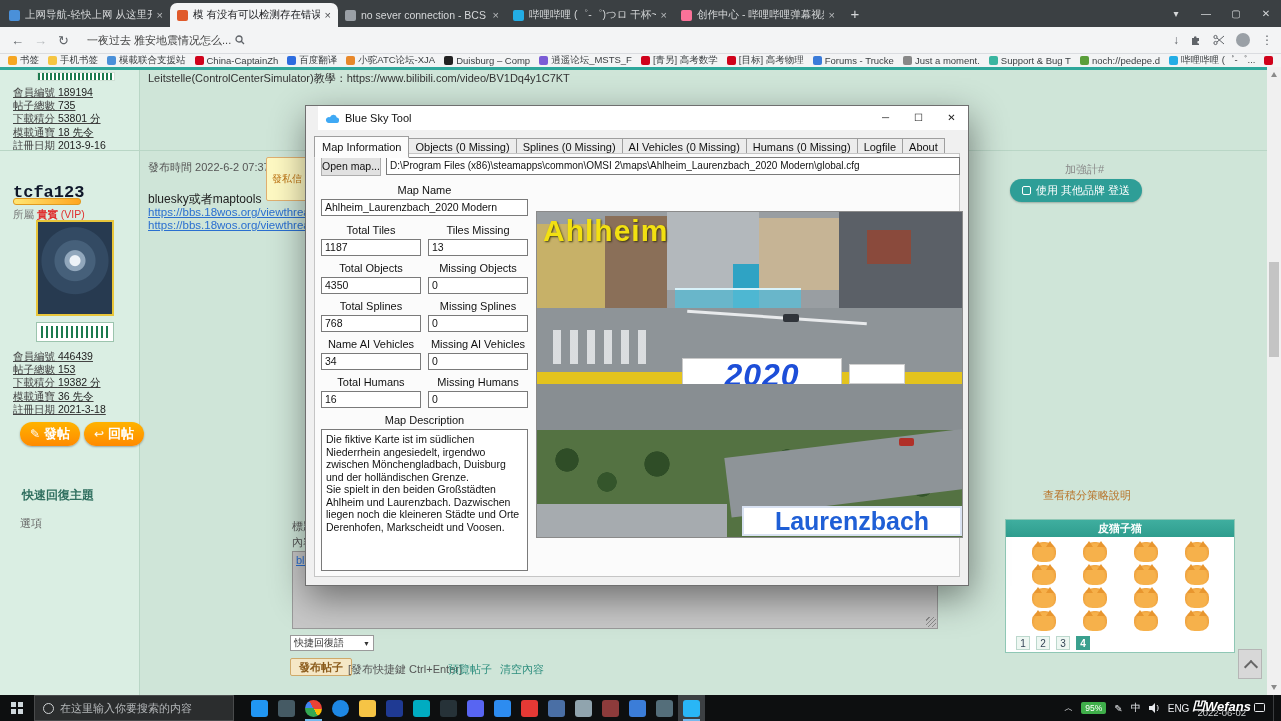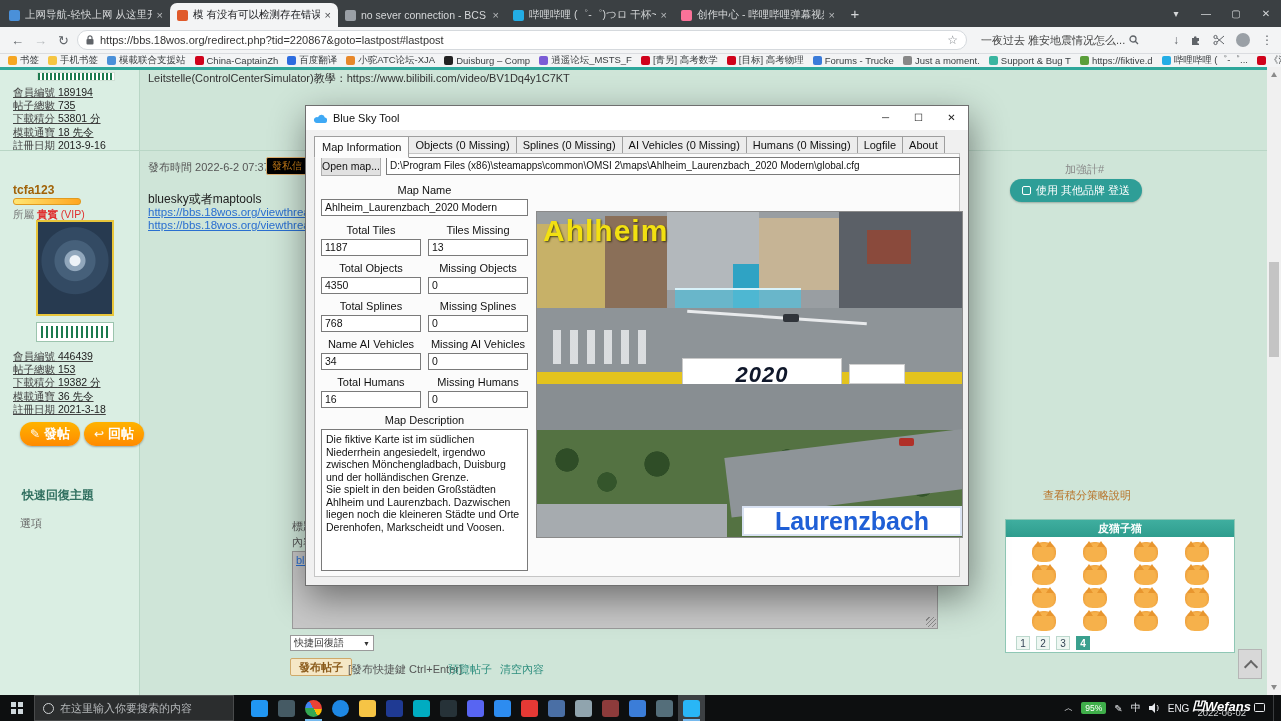--- a/index.html
+++ b/index.html
@@ -37,34 +37,34 @@
 
   
   .page { position:absolute; top:67px; left:0; width:1267px; height:628px; background:#cfe5d8; overflow:hidden; }
   .page-topline { position:absolute; top:0; left:0; right:0; height:3px; background:#2fa79b; }
   .sidebar { position:absolute; top:3px; left:0; width:140px; bottom:0; background:#daeee3; border-right:1px solid #b9d6c6; }
   .sb-barcode-partial { position:absolute; left:37px; top:2px; width:78px; height:9px; border:1px solid #cfe0d5; background:#fff repeating-linear-gradient(90deg,#1c7a4e 0 2px,#fff 2px 4px); }
   .sb-stats1 { position:absolute; left:13px; top:16px; }
   .sb-stat { font-size:10.5px; color:#444; line-height:13.2px; white-space:nowrap;text-decoration:underline; }
   .sb-stat b { font-weight:normal; color:#222; }
   .row-div { position:absolute; left:0; top:83px; right:0; height:1px; background:#b9d6c6; }
-  .m-name { position:absolute; left:13px; top:113px; font-size:12px; font-weight:bold; color:#a16207; }
+  .m-name { position:absolute; left:13px; top:113px; font-size:17px; font-weight:bold; color:#0f172a;font-family:Liberation Mono, monospace; }
   .m-badge { position:absolute; left:13px; top:128px; width:68px; height:7px; border-radius:3px; background:linear-gradient(90deg,#ffe673,#ffa51e); border:1px solid #e09a20; }
   .m-group { position:absolute; left:13px; top:138px; font-size:10.5px; color:#777; }
   .m-group .grp { color:#e03030; font-weight:bold; }
   .m-group .tag { color:#e03030; }
   .m-avatar { position:absolute; left:36px; top:150px; width:78px; height:96px; border:2px solid #e8c53a; background:
       radial-gradient(circle at 50% 42%, #eef3f8 0 5px, #91a7bc 6px 10px, #46607a 11px 20px, #334a63 21px 33px, #273a50 34px); }
   .m-barcode { position:absolute; left:36px; top:252px; width:78px; height:20px; background:#fff; border:1px solid #9cc4ae; }
   .m-barcode::after { content:""; position:absolute; left:4px; right:4px; top:3px; height:12px; background:repeating-linear-gradient(90deg,#1c7a4e 0 2px,transparent 2px 5px); }
   .sb-stats2 { position:absolute; left:13px; top:280px; }
 
   .post-headerline { position:absolute; left:148px; top:4px; font-size:11px; color:#333; white-space:nowrap; }
   .post-time { position:absolute; left:148px; top:93px; font-size:11px; color:#555; white-space:nowrap; }
-  .pm-btn { position:absolute; left:266px; top:90px; font-size:10px; color:#c07818; background:#000000; border:1px solid #e0b070; border-radius:2px; padding:1px 5px; white-space:nowrap; }
+  .pm-btn { position:absolute; left:266px; top:90px; font-size:10px; color:#c07818; background:#fef9c3; border:1px solid #e0b070; border-radius:2px; padding:14px 5px; white-space:nowrap; }
   .post-corner { position:absolute; left:1065px; top:95px; font-size:11px; color:#888; }
   .brand-btn { position:absolute; left:1010px; top:112px; height:23px; display:flex; align-items:center; gap:5px; background:#2e9e97; color:#fff; font-size:11px; border-radius:12px; padding:0 12px; box-shadow:0 1px 2px rgba(0,0,0,.25); white-space:nowrap; }
   .brand-btn .dot { width:9px; height:9px; border:1.5px solid #fff; border-radius:2px; }
   .post-line1 { position:absolute; left:148px; top:124px; font-size:12px; color:#222; }
   .post-link { position:absolute; left:148px; font-size:11.5px; color:#2a6fd0; text-decoration:underline; white-space:nowrap; }
 
   .btn-orange { position:absolute; height:24px; display:flex; align-items:center; gap:4px; padding:0 10px; border-radius:12px; background:linear-gradient(#ffb300,#ff8a00); color:#fff; font-weight:bold; font-size:13px; box-shadow:0 1px 2px rgba(0,0,0,.3); }
   .btn-orange .bic { font-size:12px; font-weight:normal; }
 
   .qr-title { position:absolute; left:22px; top:420px; font-size:12px; font-weight:bold; color:#2f6f5f; }
@@ -99,25 +99,25 @@
   .backtop::after { content:""; position:absolute; left:7px; top:12px; width:8px; height:8px; border-left:2px solid #666; border-top:2px solid #666; transform:rotate(45deg); }
 
   .scrollbar { position:absolute; top:67px; right:0; width:14px; height:628px; background:#f0f0f0; z-index:5; }
   .sc-arrow { position:absolute; left:4px; width:0; height:0; border-left:3px solid transparent; border-right:3px solid transparent; }
   .sc-up { top:5px; border-bottom:5px solid #8a8a8a; }
   .sc-dn { bottom:5px; border-top:5px solid #8a8a8a; }
   .sc-thumb { position:absolute; left:2px; top:195px; width:10px; height:95px; background:#c4c4c4; }
 
   
   .dlg { position:absolute; left:305px; top:105px; width:664px; height:481px; background:#f0f0f0; border:1px solid #6f6f6f; box-shadow:2px 12px 34px rgba(0,0,0,.45); z-index:20; }
-  .dlg-titlebar { position:absolute; left:0; top:0; right:0; height:24px; background:#fff; display:flex; align-items:center; padding-left:7px; gap:6px; }
+  .dlg-titlebar { position:absolute; left:12px; top:0; right:0; height:24px; background:#fff; display:flex; align-items:center; padding-left:7px; gap:6px; }
   .dlg-title { font-size:11px; color:#111; }
   .dlg-controls { margin-left:auto; display:flex; height:24px; }
   .dlg-controls span { width:33px; text-align:center; line-height:24px; font-size:10px; color:#222; }
-  .dlg-tabs { position:absolute; left:8px; top:30px; display:flex; align-items:flex-start; }
+  .dlg-tabs { position:absolute; left:8px; top:30px; display:flex; align-items:center; }
   .dtab { font-size:11px; color:#111; background:#ececec; border:1px solid #9e9e9e; border-left:none; padding:2px 6px 3px; }
   .dtab:first-child { border-left:1px solid #9e9e9e; }
   .dtab.active { background:#fcfcfc; padding:4px 7px 4px; border:1px solid #9e9e9e; border-bottom:1px solid #fcfcfc; position:relative; z-index:2; }
   .dlg-frame { position:absolute; left:8px; right:8px; top:47px; bottom:8px; background:#fbfbfb; border:1px solid #c5c5c5; }
   .d-openbtn { position:absolute; left:15px; top:50px; width:60px; height:20px; background:#e1e1e1; border:1px solid #adadad; font-size:10.5px; color:#111; text-align:center; line-height:18px; }
   .d-path { position:absolute; left:80px; top:51px; width:574px; height:18px; background:#fff; border:1px solid #7a7a7a; font-size:10px; color:#111; line-height:16px; padding:0 3px; overflow:hidden; white-space:nowrap; }
   .d-left { position:absolute; left:15px; top:78px; width:207px; }
   .d-lbl { font-size:11px; color:#111; height:13px; margin-bottom:2px; white-space:nowrap;text-align:center; }
   .d-box { height:17px; background:#fff; border:1px solid #7a7a7a; font-size:10.5px; color:#111; line-height:15px; padding:0 3px; overflow:hidden; white-space:nowrap; }
   .d-mapname { margin-bottom:8px; }
@@ -135,21 +135,21 @@
   .pv .b4 { left:222px; top:6px; width:80px; height:72px; background:#c6b495; }
   .pv .b5 { left:302px; top:0; width:125px; height:96px; background:#5b6067; }
   .pv .b5b { left:330px; top:18px; width:44px; height:34px; background:#8a4a3c; }
   .pv .kiosk { left:196px; top:52px; width:26px; height:44px; background:#2fa3c4; }
   .pv .shelter { left:138px; top:76px; width:126px; height:20px; background:rgba(90,190,215,.75); border-top:2px solid #d8f2fa; }
   .pv .road1 { left:0; top:96px; width:427px; height:64px; background:#8e9498; }
   .pv .cross { left:16px; top:118px; width:96px; height:34px; background:repeating-linear-gradient(90deg,#e8eaec 0 8px, transparent 8px 17px); opacity:.85; }
   .pv .lane1 { left:150px; top:104px; width:180px; height:3px; background:#e8eaec; transform:rotate(4deg); }
   .pv .car-dark { left:246px; top:102px; width:16px; height:8px; background:#30343a; border-radius:2px; }
   .pv .ystripe { left:0; top:160px; width:427px; height:12px; background:#e3c31e; }
-  .pv .ybox { left:145px; top:146px; width:160px; height:34px; background:#fff; border:1px solid #c9c9c9; display:flex; align-items:center; justify-content:center; font-size:22px; font-weight:bold; font-style:italic; color:#0f172a; letter-spacing:1px; }
+  .pv .ybox { left:145px; top:146px; width:160px; height:34px; background:#fff; border:1px solid #c9c9c9; display:flex; align-items:center; justify-content:center; font-size:32px; font-weight:bold; font-style:italic; color:#1d4ed8; letter-spacing:1px; }
   .pv .wbox { left:312px; top:152px; width:56px; height:20px; background:#fff; border:1px solid #cfcfcf; }
   .pv .road2 { left:0; top:172px; width:427px; height:46px; background:#888e92; }
   .pv .green { left:0; top:218px; width:427px; height:109px; background:#547242;
     background-image:
       radial-gradient(circle 12px at 30px 30px, #2f4d27 95%, transparent),
       radial-gradient(circle 10px at 70px 52px, #34552b 95%, transparent),
       radial-gradient(circle 13px at 120px 34px, #2f4d27 95%, transparent),
       radial-gradient(circle 9px at 250px 28px, #34552b 95%, transparent),
       radial-gradient(circle 11px at 340px 40px, #2f4d27 95%, transparent),
       radial-gradient(circle 12px at 385px 55px, #34552b 95%, transparent); }
@@ -218,28 +218,20 @@
       <span>—</span>
       <span>▢</span>
       <span>✕</span>
     </div>
   </div>
 
   <div class="addrbar">
     <span class="navic">←</span>
     <span class="navic dis">→</span>
     <span class="navic">↻</span>
-    <div class="urlbox">
-      <svg width="8" height="10" viewBox="0 0 8 10">
-          <rect x="0.5" y="4" width="7" height="5.5" rx="1" fill="#5f6368"></rect>
-          <path d="M2 4V2.8a2 2 0 0 1 4 0V4" stroke="#5f6368" fill="none" stroke-width="1.2"></path>
-        </svg>
-      <span class="urltext">https://bbs.18wos.org/redirect.php?tid=220867&amp;goto=lastpost#lastpost</span>
-      <span class="url-star">☆</span>
-    </div>
     <div class="hotsearch">
       <span>一夜过去 雅安地震情况怎么...</span>
       <svg width="10" height="10" viewBox="0 0 10 10">
           <circle cx="4" cy="4" r="3" fill="none" stroke="#5f6368" stroke-width="1.3"></circle>
           <path d="M6.3 6.3 L9 9" stroke="#5f6368" stroke-width="1.3"></path>
         </svg>
     </div>
     <div class="addricons">
       <span>↓</span>
       <svg width="12" height="12" viewBox="0 0 12 12">
@@ -303,21 +295,21 @@
       <div class="bk" style="--c: #888888;">
       <span class="ic"></span>
       <span>Just a moment.</span>
     </div>
       <div class="bk" style="--c: #3ab5a0;">
       <span class="ic"></span>
       <span>Support &amp; Bug T</span>
     </div>
       <div class="bk" style="--c: #5a9e3a;">
       <span class="ic"></span>
-      <span>https://fiktive.d</span>
+      <span>noch://pedepe.d</span>
     </div>
       <div class="bk" style="--c: #23ade5;">
       <span class="ic"></span>
       <span>哔哩哔哩 (゜-゜...</span>
     </div>
       <div class="bk" style="--c: #d0021b;">
       <span class="ic"></span>
       <span>《港铁</span>
     </div>
     </div>

